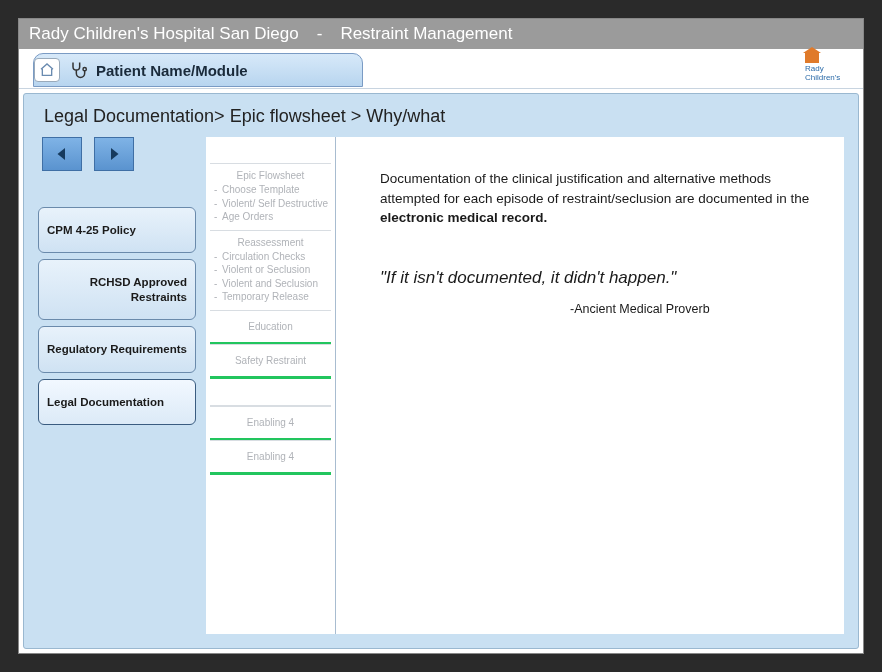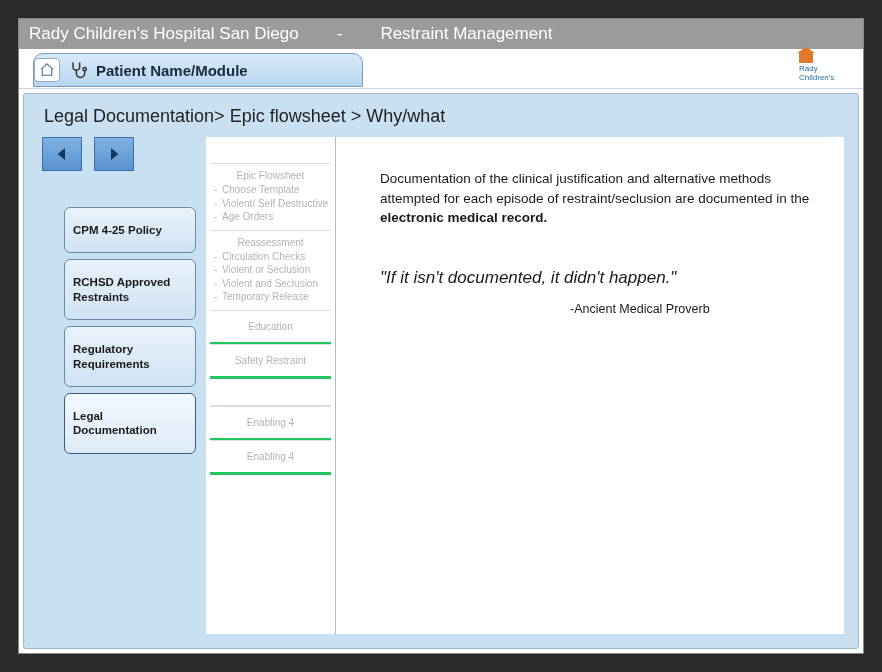--- a/index.html
+++ b/index.html
@@ -19,21 +19,20 @@
   }
   .titlebar {
     height: 30px;
     background: #9b9b9b;
     color: #fff;
     display: flex;
     align-items: center;
     padding: 0 10px;
     font-size: 17px;
     font-weight: 400;
-    gap: 20px;
   }
   .titlebar .sep { margin: 0 18px; }
   .tabrow {
     height: 40px;
     background: #fff;
     position: relative;
     border-bottom: 1px solid #c8d4e0;
   }
   .module-tab {
     position: absolute;
@@ -58,21 +57,21 @@
     background: #fff;
     border: 1px solid #9ab;
     border-radius: 4px;
     display: flex; align-items: center; justify-content: center;
     color: #6a8bb0;
     font-size: 14px;
   }
   .steth-icon { width: 20px; height: 20px; color:#333; }
   .logo {
     position: absolute;
-    right: 24px;
+    right: 18px;
     top: 4px;
     width: 40px; height: 30px;
     font-size: 8px;
     line-height: 9px;
     color: #2a6aa8;
     text-align: left;
     display:flex;
     flex-direction:column;
     align-items:flex-start;
   }
@@ -128,25 +127,25 @@
     cursor: pointer;
   }
   .side-btn {
     background: linear-gradient(#e8f2fb, #cfe2f3);
     border: 1px solid #6a8aab;
     border-radius: 6px;
     padding: 15px 8px;
     font-size: 11.5px;
     font-weight: 700;
     color: #1a1a1a;
-    text-align: left;
+    text-align: right;
     line-height: 1.25;
     cursor: pointer;
     min-height: 28px;
-    display:flex; align-items:center;margin-left:26px;
+    display:flex; align-items:center;
   }
   .side-btn.active {
     background: linear-gradient(#f2f8ff, #dceaf7);
     border-color: #3a5c80;
   }
   .center-panel {
     flex: 1;
     background: #fff;
     display: flex;
   }

